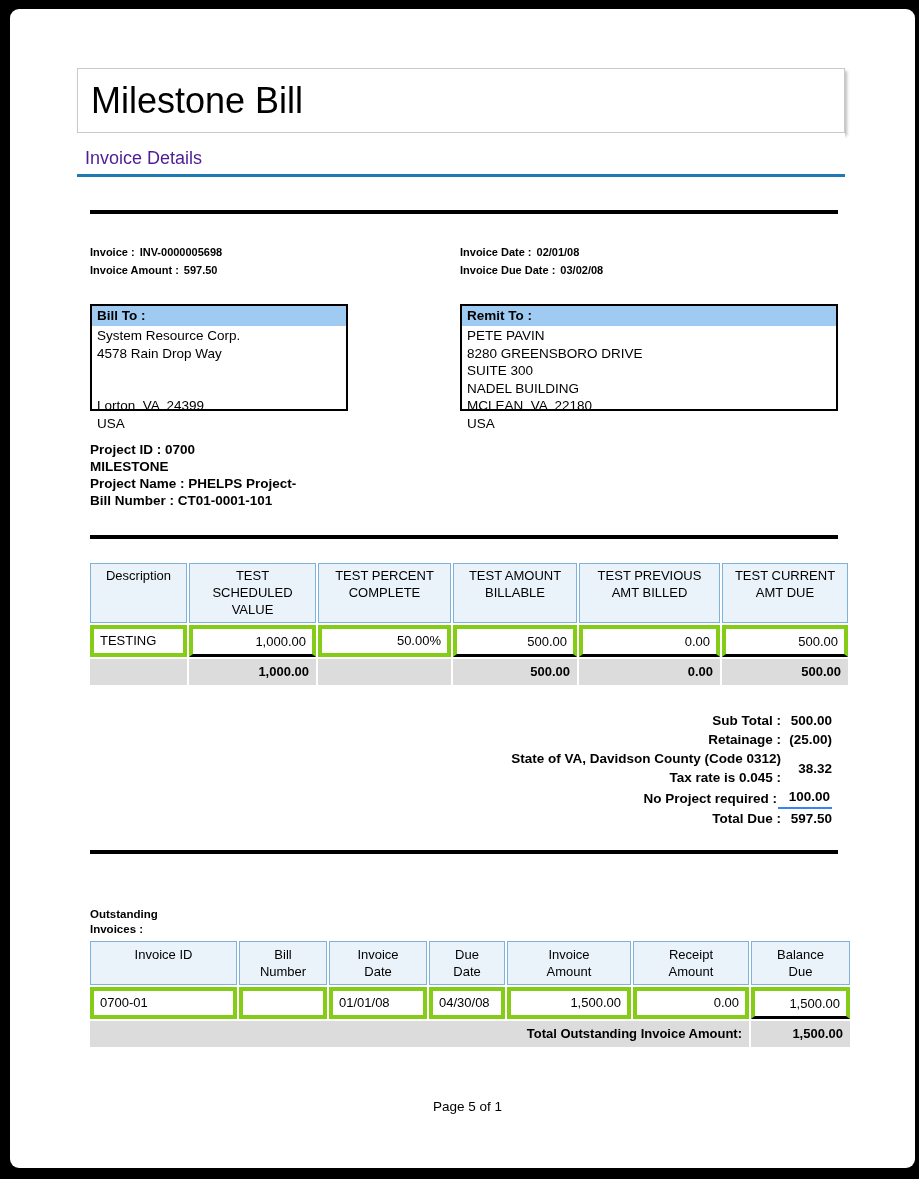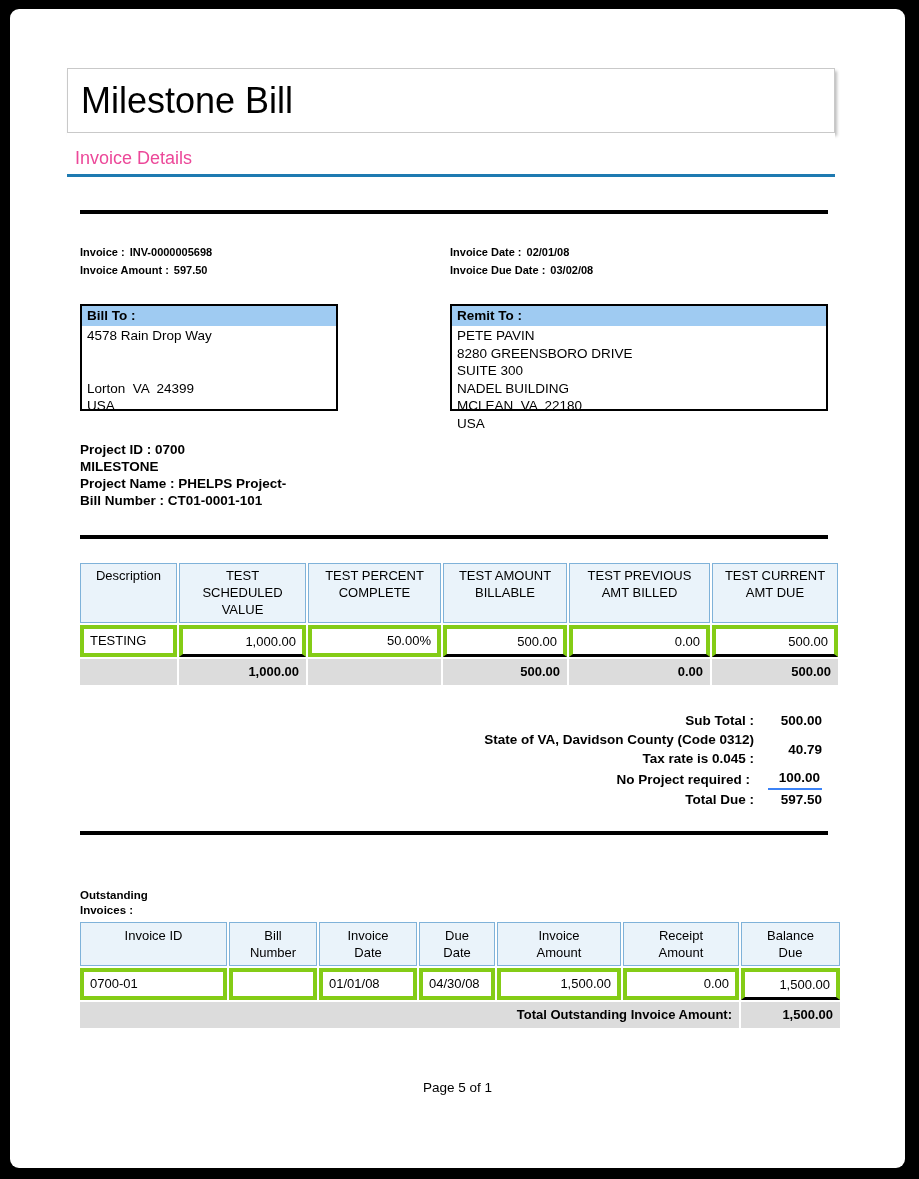--- a/index.html
+++ b/index.html
@@ -2,33 +2,33 @@
 <html><head>
 <meta charset="utf-8">
 <style>
   html,body{margin:0;padding:0;}
   body{
     width:919px;height:1179px;background:#000;position:relative;
     font-family:"Liberation Sans",sans-serif;color:#000;
   }
   .page{
     position:absolute;left:10px;top:9px;width:895px;height:1159px;
-    background:#fff;border-radius:9px;overflow:hidden;
+    background:#fff;border-radius:9px;overflow:hidden;padding-left:10px;
   }
   
   .title-box{
     margin:59px 0 0 57px;width:768px;height:65px;box-sizing:border-box;
     background:#fff;border:1px solid #c9c9c9;box-shadow:2px 3px 3px #bdbdbd;
     display:flex;align-items:center;padding-left:13px;
   }
   .title-box h1{margin:0;font-size:36px;font-weight:400;letter-spacing:0;}
   .subtitle-wrap{
     margin-left:57px;width:768px;box-sizing:border-box;
     padding:15px 0 5px 8px;border-bottom:3px solid #1e7ab1;
-    font-size:18px;color:#ec4899;background:#fff;
+    font-size:18px;color:#4c1d95;background:#fff;
   }
   
   .rule{margin-left:70px;width:748px;height:4px;background:#000;}
   .rule1{margin-top:33px;}
   .rule2{margin-top:26px;}
   .rule3{margin-top:22px;}
   
   .info-row{display:flex;margin:29px 0 0 70px;font-weight:bold;font-size:11px;line-height:18px;}
   .info-col.left{width:370px;}
   .info-line .lbl{margin-right:5px;}
@@ -54,21 +54,21 @@
   }
   table.grid td{border:4px solid #84cc16;padding:3px 6px 4px;line-height:17px;background:#fff;overflow:hidden;}
   table.grid td.num{text-align:right;}
   table.grid td.sum{border-bottom:3px solid #000;}
   table.grid tr.total td{
     background:#dcdcdc;border:1px solid #dcdcdc;font-weight:bold;
   }
   table.ms{margin-top:22px;}
   
   .totals-block{margin:24px 0 0 70px;width:748px;font-weight:bold;font-size:13.5px;}
-  .t-row{display:flex;align-items:center;justify-content:flex-end;gap:18px;line-height:19px;padding-right:6px;}
+  .t-row{display:flex;align-items:center;justify-content:flex-end;gap:1px;line-height:19px;padding-right:6px;}
   .t-label{text-align:right;white-space:pre-line;}
   .t-value{min-width:50px;text-align:right;}
   .t-value.uline{border-bottom:2px solid #3b82f6;padding:0 2px 1px 2px;}
   
   .out-heading{margin:53px 0 2px 70px;font-weight:bold;font-size:11.5px;line-height:15px;white-space:pre-line;}
   table.out th{padding:4px 2px;}
   
   .footer{margin-top:50px;text-align:center;font-size:13.5px;}
 </style>
 </head>
@@ -102,20 +102,21 @@
       <div class="info-line">
         <span class="lbl">Invoice Due Date :</span><span>03/02/08</span>
       </div>
     </div>
   </div>
 
   <div class="boxes-row">
     <div class="addr-box bill">
       <div class="addr-head">Bill To :</div>
       <div class="addr-lines">
+        <div class="addr-line">System Resource Corp.</div>
         <div class="addr-line">4578 Rain Drop Way</div>
         <div class="addr-line"></div>
         <div class="addr-line"></div>
         <div class="addr-line">Lorton  VA  24399</div>
         <div class="addr-line">USA</div>
       </div>
     </div>
     <div class="addr-box remit">
       <div class="addr-head">Remit To :</div>
       <div class="addr-lines">
@@ -182,23 +183,27 @@
       </tr>
     </tbody>
   </table>
 
   <div class="totals-block">
     <div class="t-row">
       <span class="t-label">Sub Total :</span>
       <span class="t-value">500.00</span>
     </div>
     <div class="t-row">
+      <span class="t-label">Retainage :</span>
+      <span class="t-value">(25.00)</span>
+    </div>
+    <div class="t-row">
       <span class="t-label">State of VA, Davidson County (Code 0312)
 Tax rate is 0.045 :</span>
-      <span class="t-value">40.79</span>
+      <span class="t-value">38.32</span>
     </div>
     <div class="t-row">
       <span class="t-label">No Project required :</span>
       <span class="t-value uline">100.00</span>
     </div>
     <div class="t-row">
       <span class="t-label">Total Due :</span>
       <span class="t-value">597.50</span>
     </div>
   </div>

